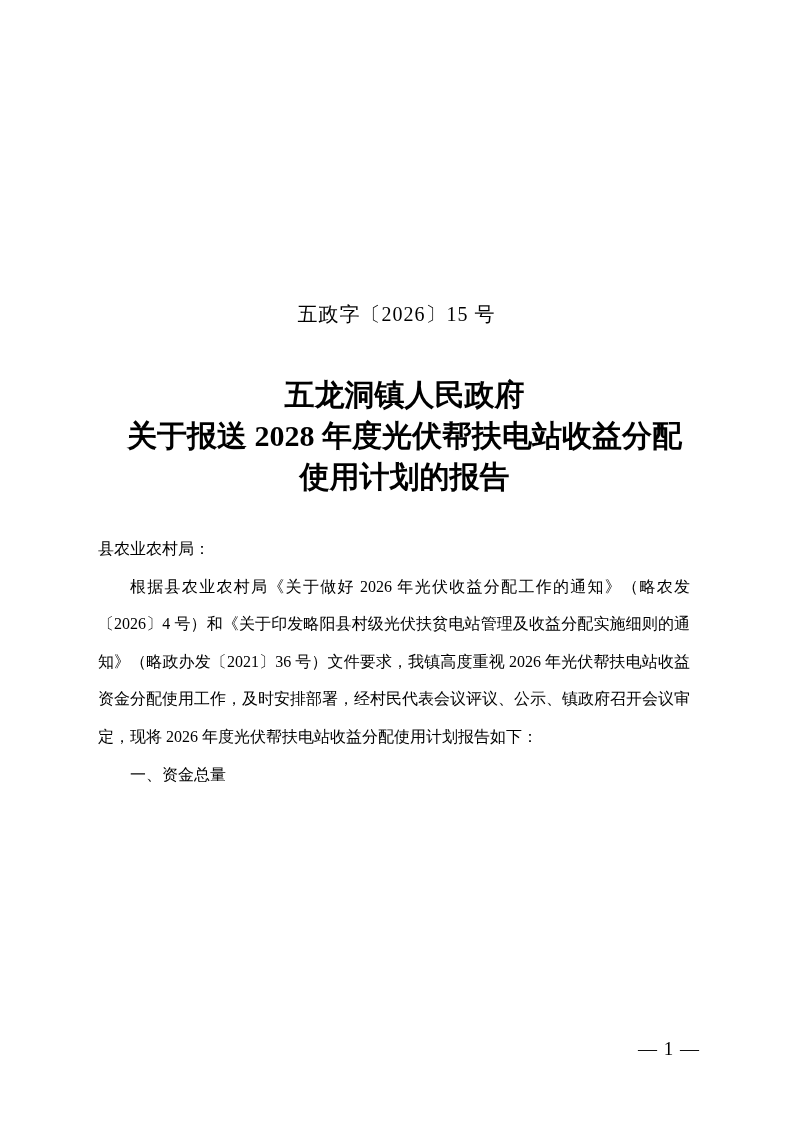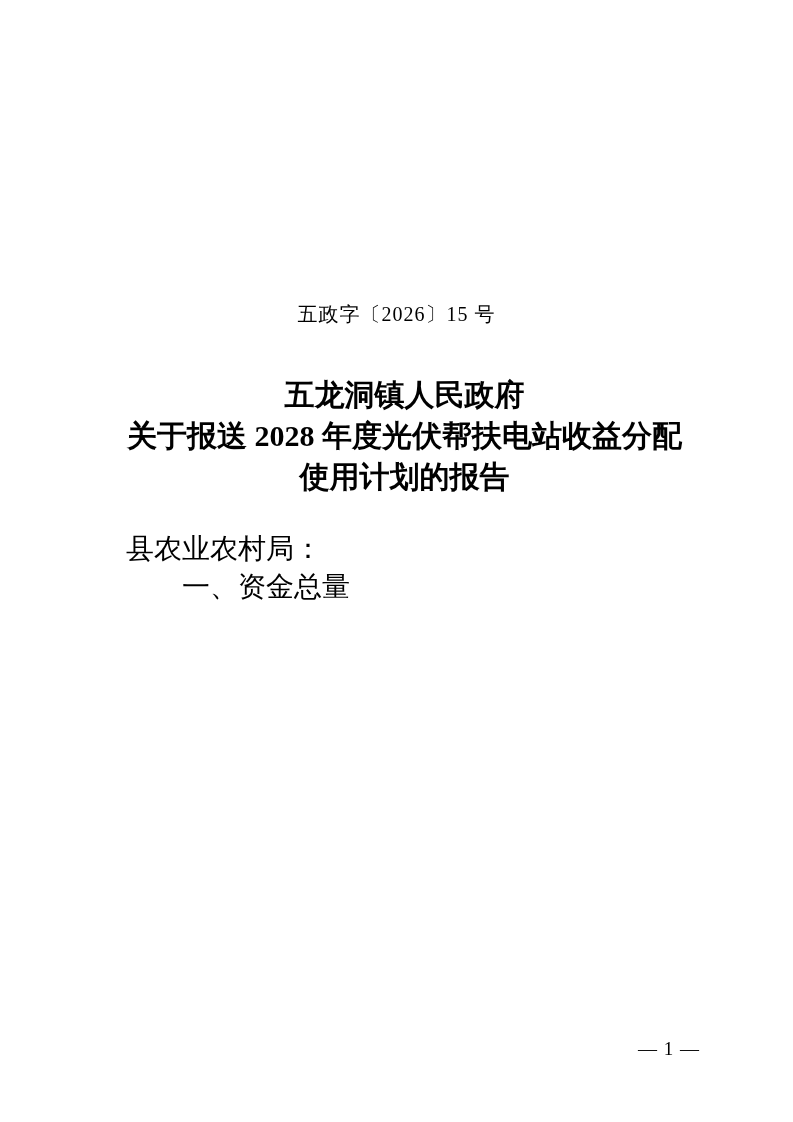--- a/index.html
+++ b/index.html
@@ -35,23 +35,23 @@
     font-size: 30px;
     line-height: 41px;
     font-weight: bold;
   }
   .title-line {
     display: block;
   }
   .body-block {
     position: absolute;
     top: 530px;
-    left: 126px;
+    left: 98px;
     width: 592px;
-    font-size: 28px;
+    font-size: 16px;
     line-height: 37.6px;
     text-align: justify;
   }
   .body-block p {
     margin: 0;
   }
   .indent {
     text-indent: 2em;
   }
   .section-heading {
@@ -74,18 +74,19 @@
   <div class="doc-number">五政字〔2026〕15 号</div>
 
   <h1 class="title">
     <span class="title-line">五龙洞镇人民政府</span>
     <span class="title-line">关于报送 2028 年度光伏帮扶电站收益分配</span>
     <span class="title-line">使用计划的报告</span>
   </h1>
 
   <div class="body-block">
     <p class="salutation">县农业农村局：</p>
+    <p class="indent">根据县农业农村局《关于做好 2026 年光伏收益分配工作的通知》（略农发〔2026〕4 号）和《关于印发略阳县村级光伏扶贫电站管理及收益分配实施细则的通知》（略政办发〔2021〕36 号）文件要求，我镇高度重视 2026 年光伏帮扶电站收益资金分配使用工作，及时安排部署，经村民代表会议评议、公示、镇政府召开会议审定，现将 2026 年度光伏帮扶电站收益分配使用计划报告如下：</p>
     <p class="indent section-heading">一、资金总量</p>
   </div>
 
   <div class="page-footer">— 1 —</div>
 
 </div>
 
 </body></html>

